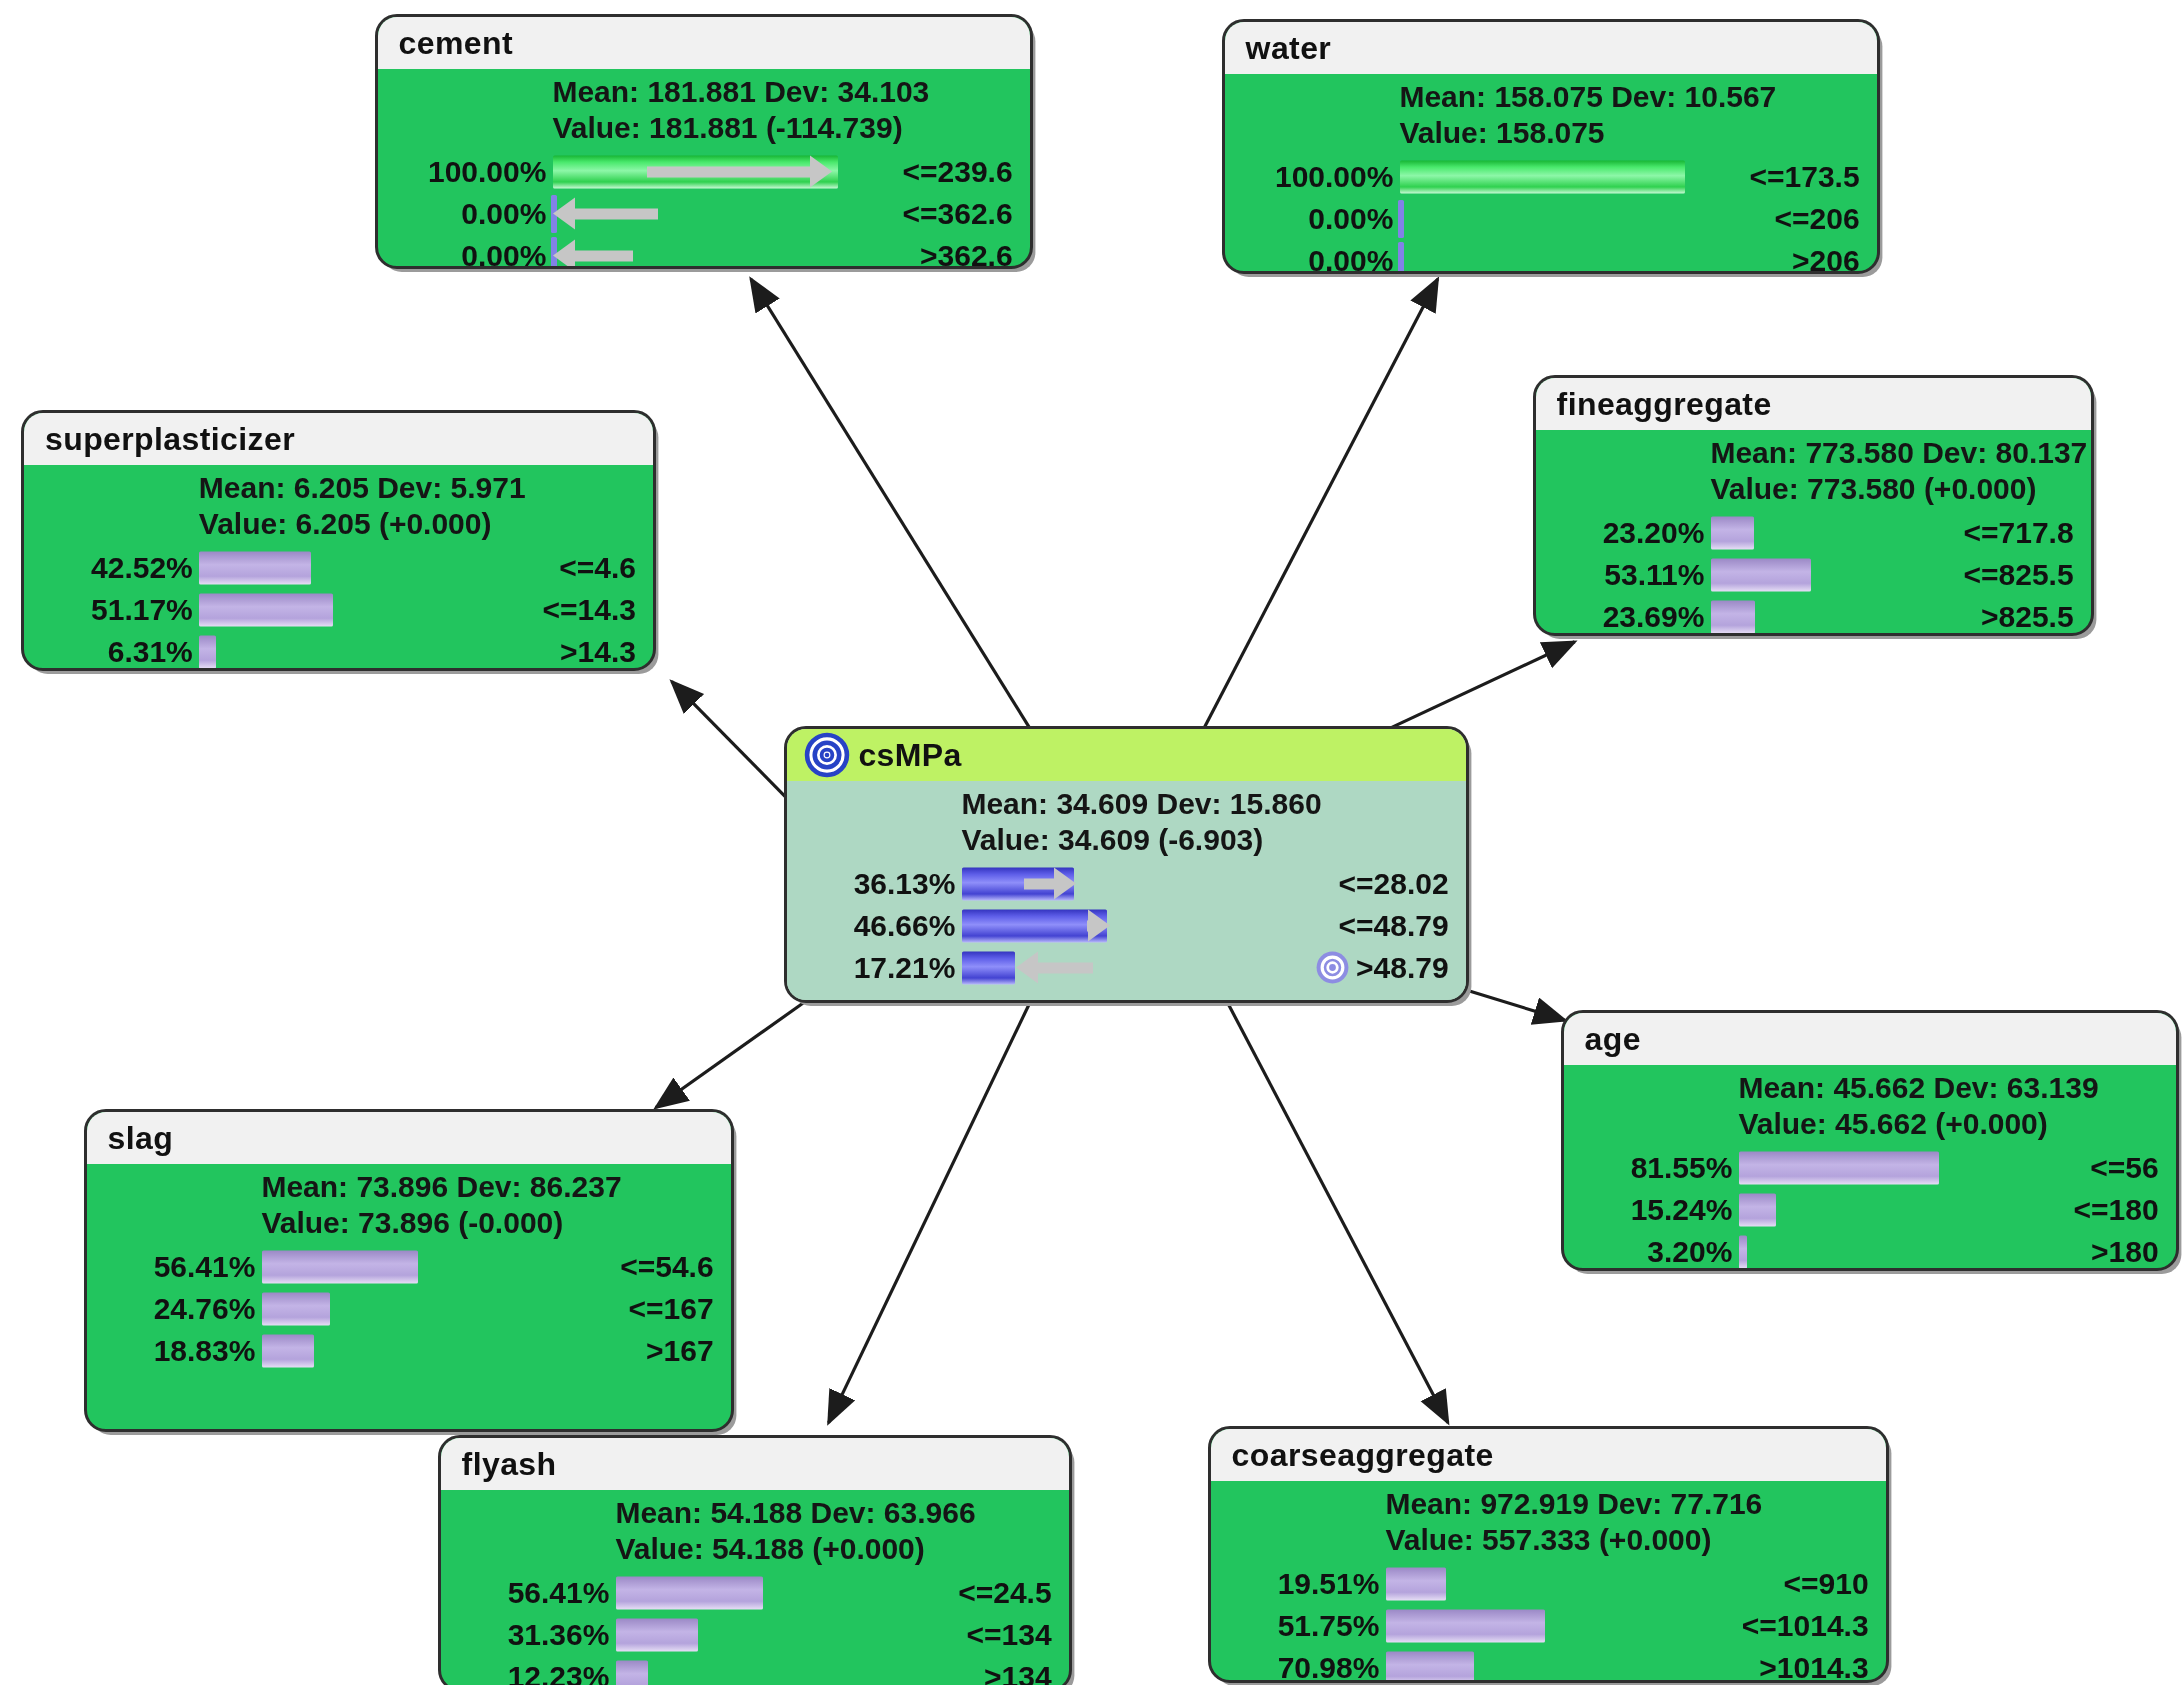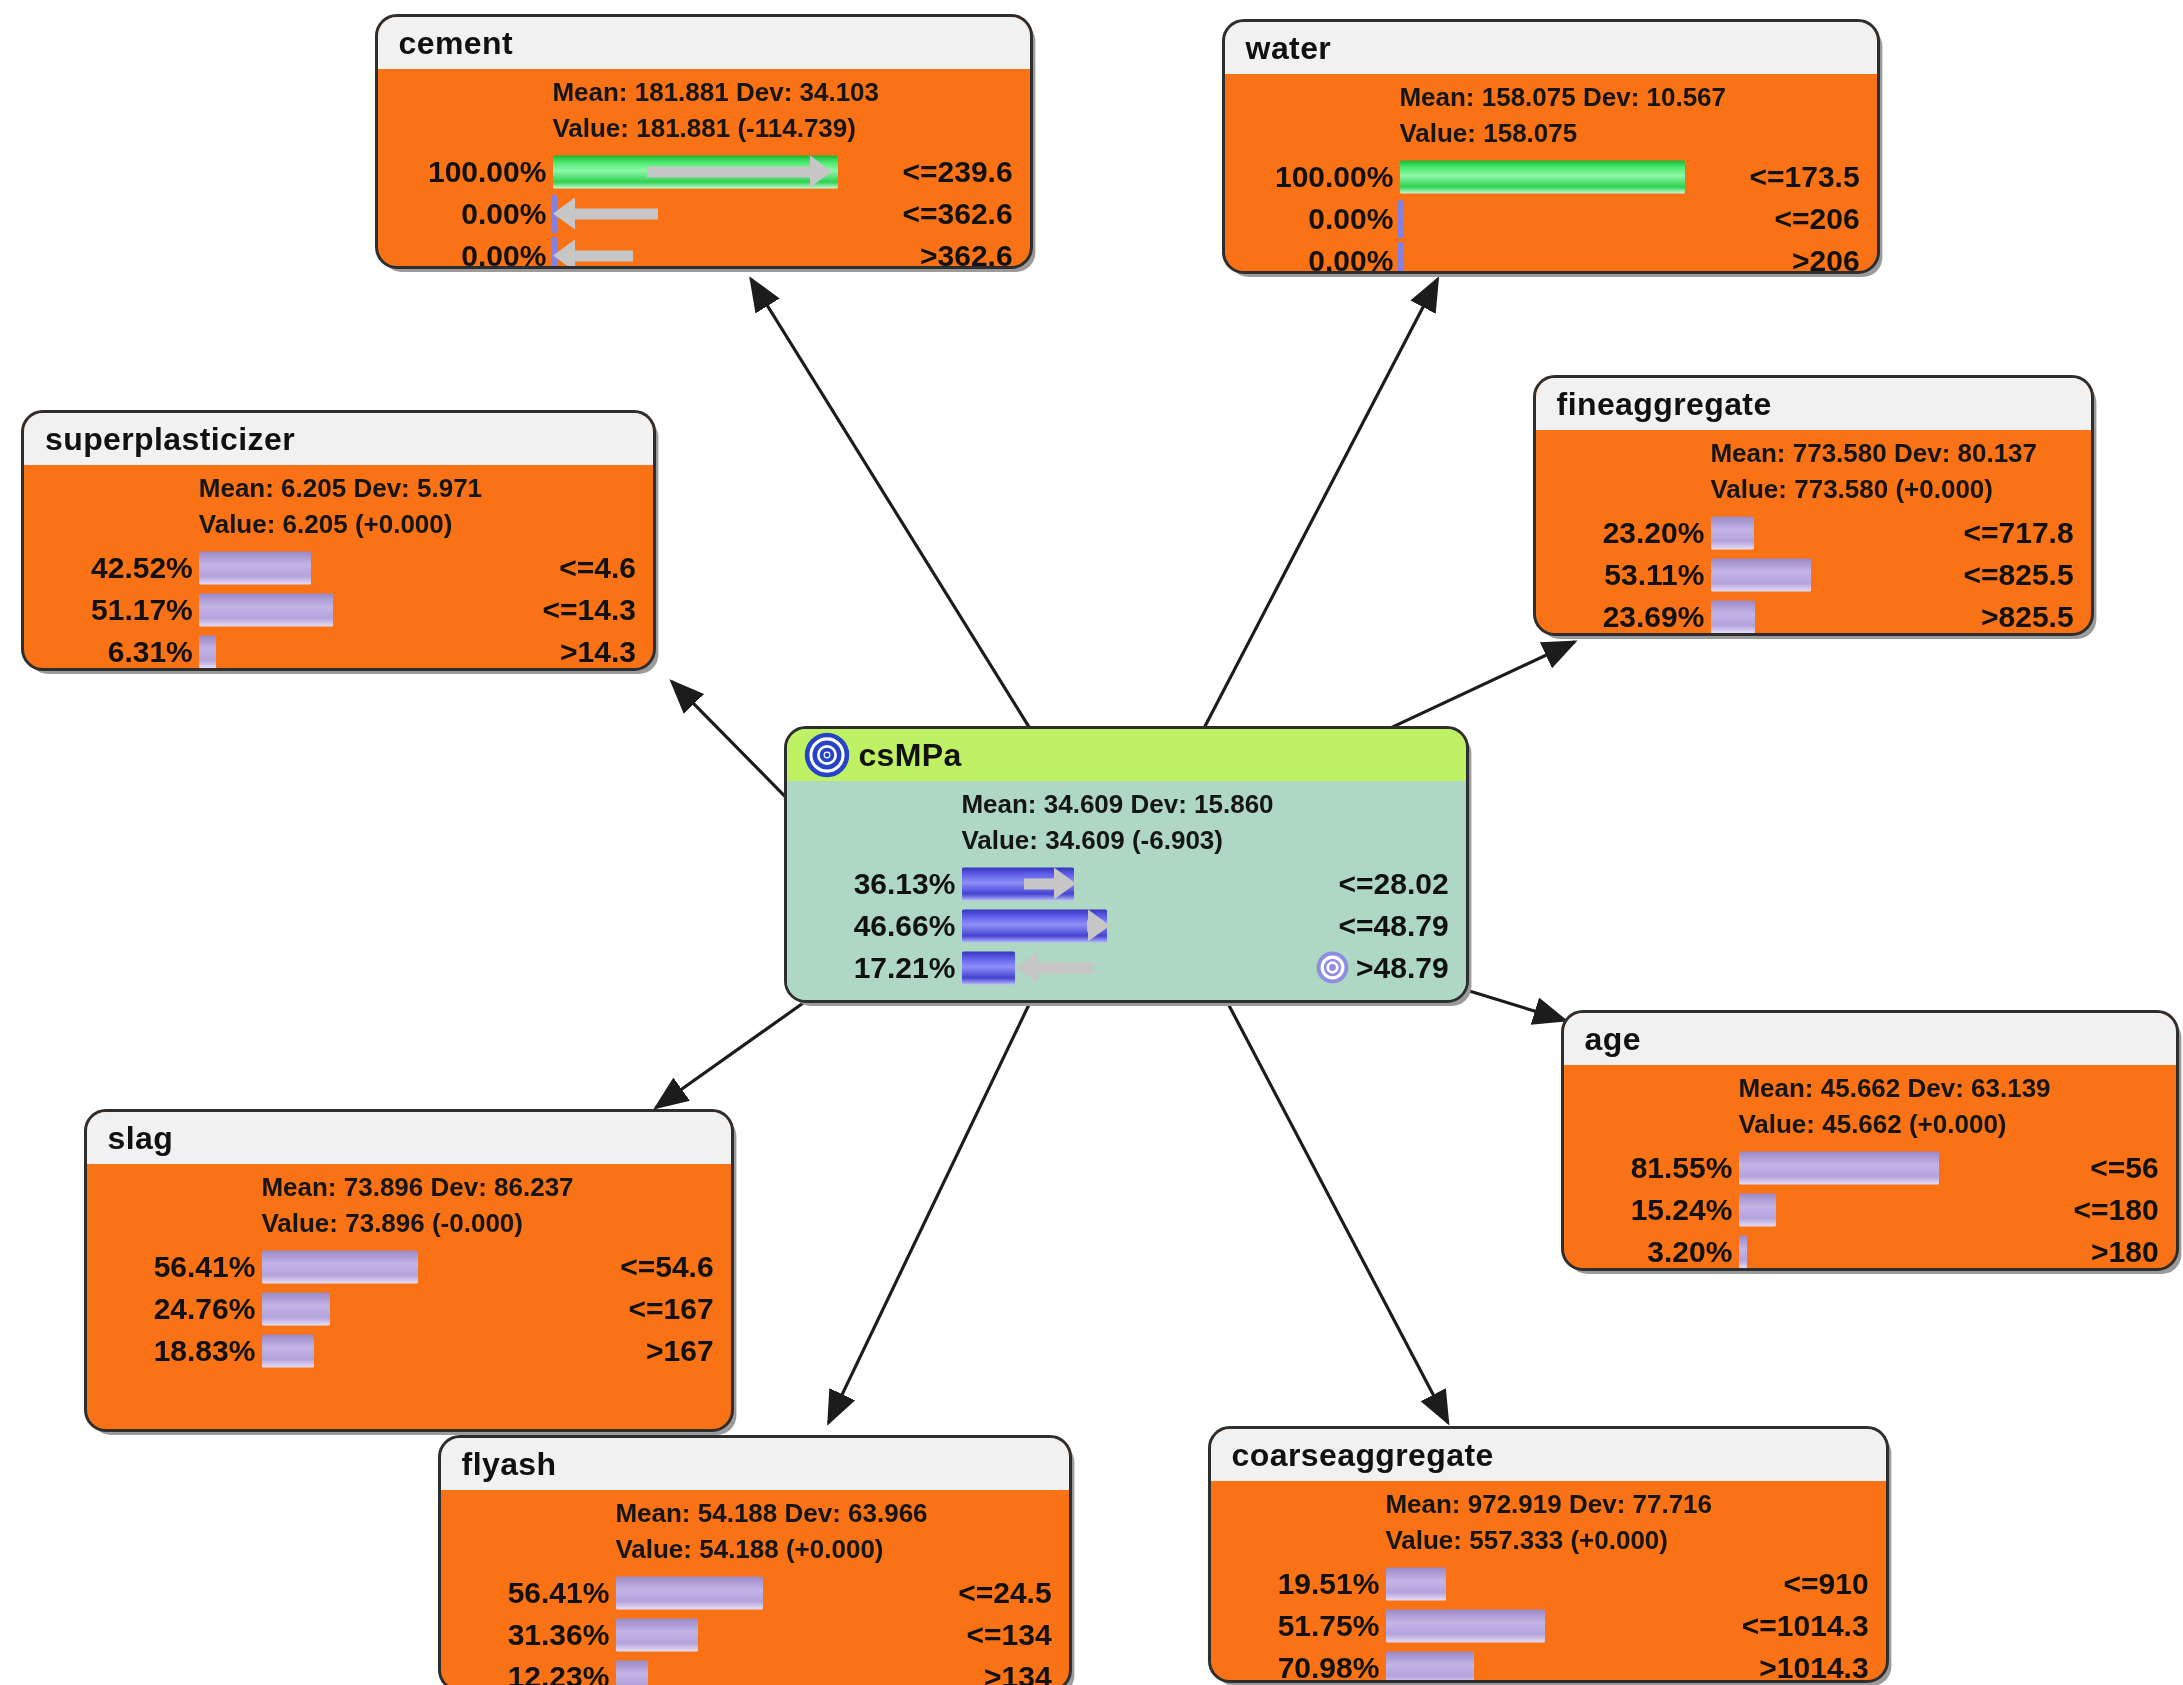--- a/index.html
+++ b/index.html
@@ -10,42 +10,42 @@
     overflow:hidden;
     font-family:"Liberation Sans", sans-serif;
   }
   #edge-layer{position:absolute;left:0;top:0;width:2183px;height:1686px;z-index:0;}
   #edge-layer line{stroke:#1c1c1c;stroke-width:4;}
   #nodes{position:absolute;left:0;top:0;width:100%;height:100%;z-index:1;}
 
   .node{
     position:absolute;
     box-sizing:border-box;
-    background:#f97316;
+    background:#22c55e;
     border:3.2px solid #2e2e2e;
     border-radius:22px;
     box-shadow:4.8px 5.5px 0 -2.4px #9b9b9b;
     overflow:hidden;
   }
   .node-title{
     height:52px;
     background:#f1f1f1;
     display:flex;align-items:center;
     padding-left:20.6px;
     font-size:32px;font-weight:bold;color:#111;
     letter-spacing:0.4px;
   }
   .title-icon{display:inline-flex;margin-right:8px;margin-left:-3.2px;}
   .node-body{padding:4.8px 17.4px 0 17.4px;}
   .node.target .node-body{background:#aed8c3;height:100%;}
   .node.target{background:#aed8c3;}
   .node.target .node-title{background:#bef264;}
   .stats{
     margin-left:157px;
-    font-size:26px;font-weight:bold;color:#151515;
+    font-size:30px;font-weight:bold;color:#151515;
     line-height:36px;
     white-space:nowrap;
   }
   .rows{margin-top:4.8px;}
   .row{display:flex;align-items:center;height:42px;font-size:30px;font-weight:bold;color:#111;}
   .pct{width:151px;text-align:right;white-space:nowrap;flex:none;}
   .track{flex:1 1 auto;position:relative;height:40px;margin:0 12.7px 0 6.3px;}
   .bar{
     position:absolute;left:0;top:50%;transform:translateY(-50%);
     height:33px;border-radius:1.6px;

